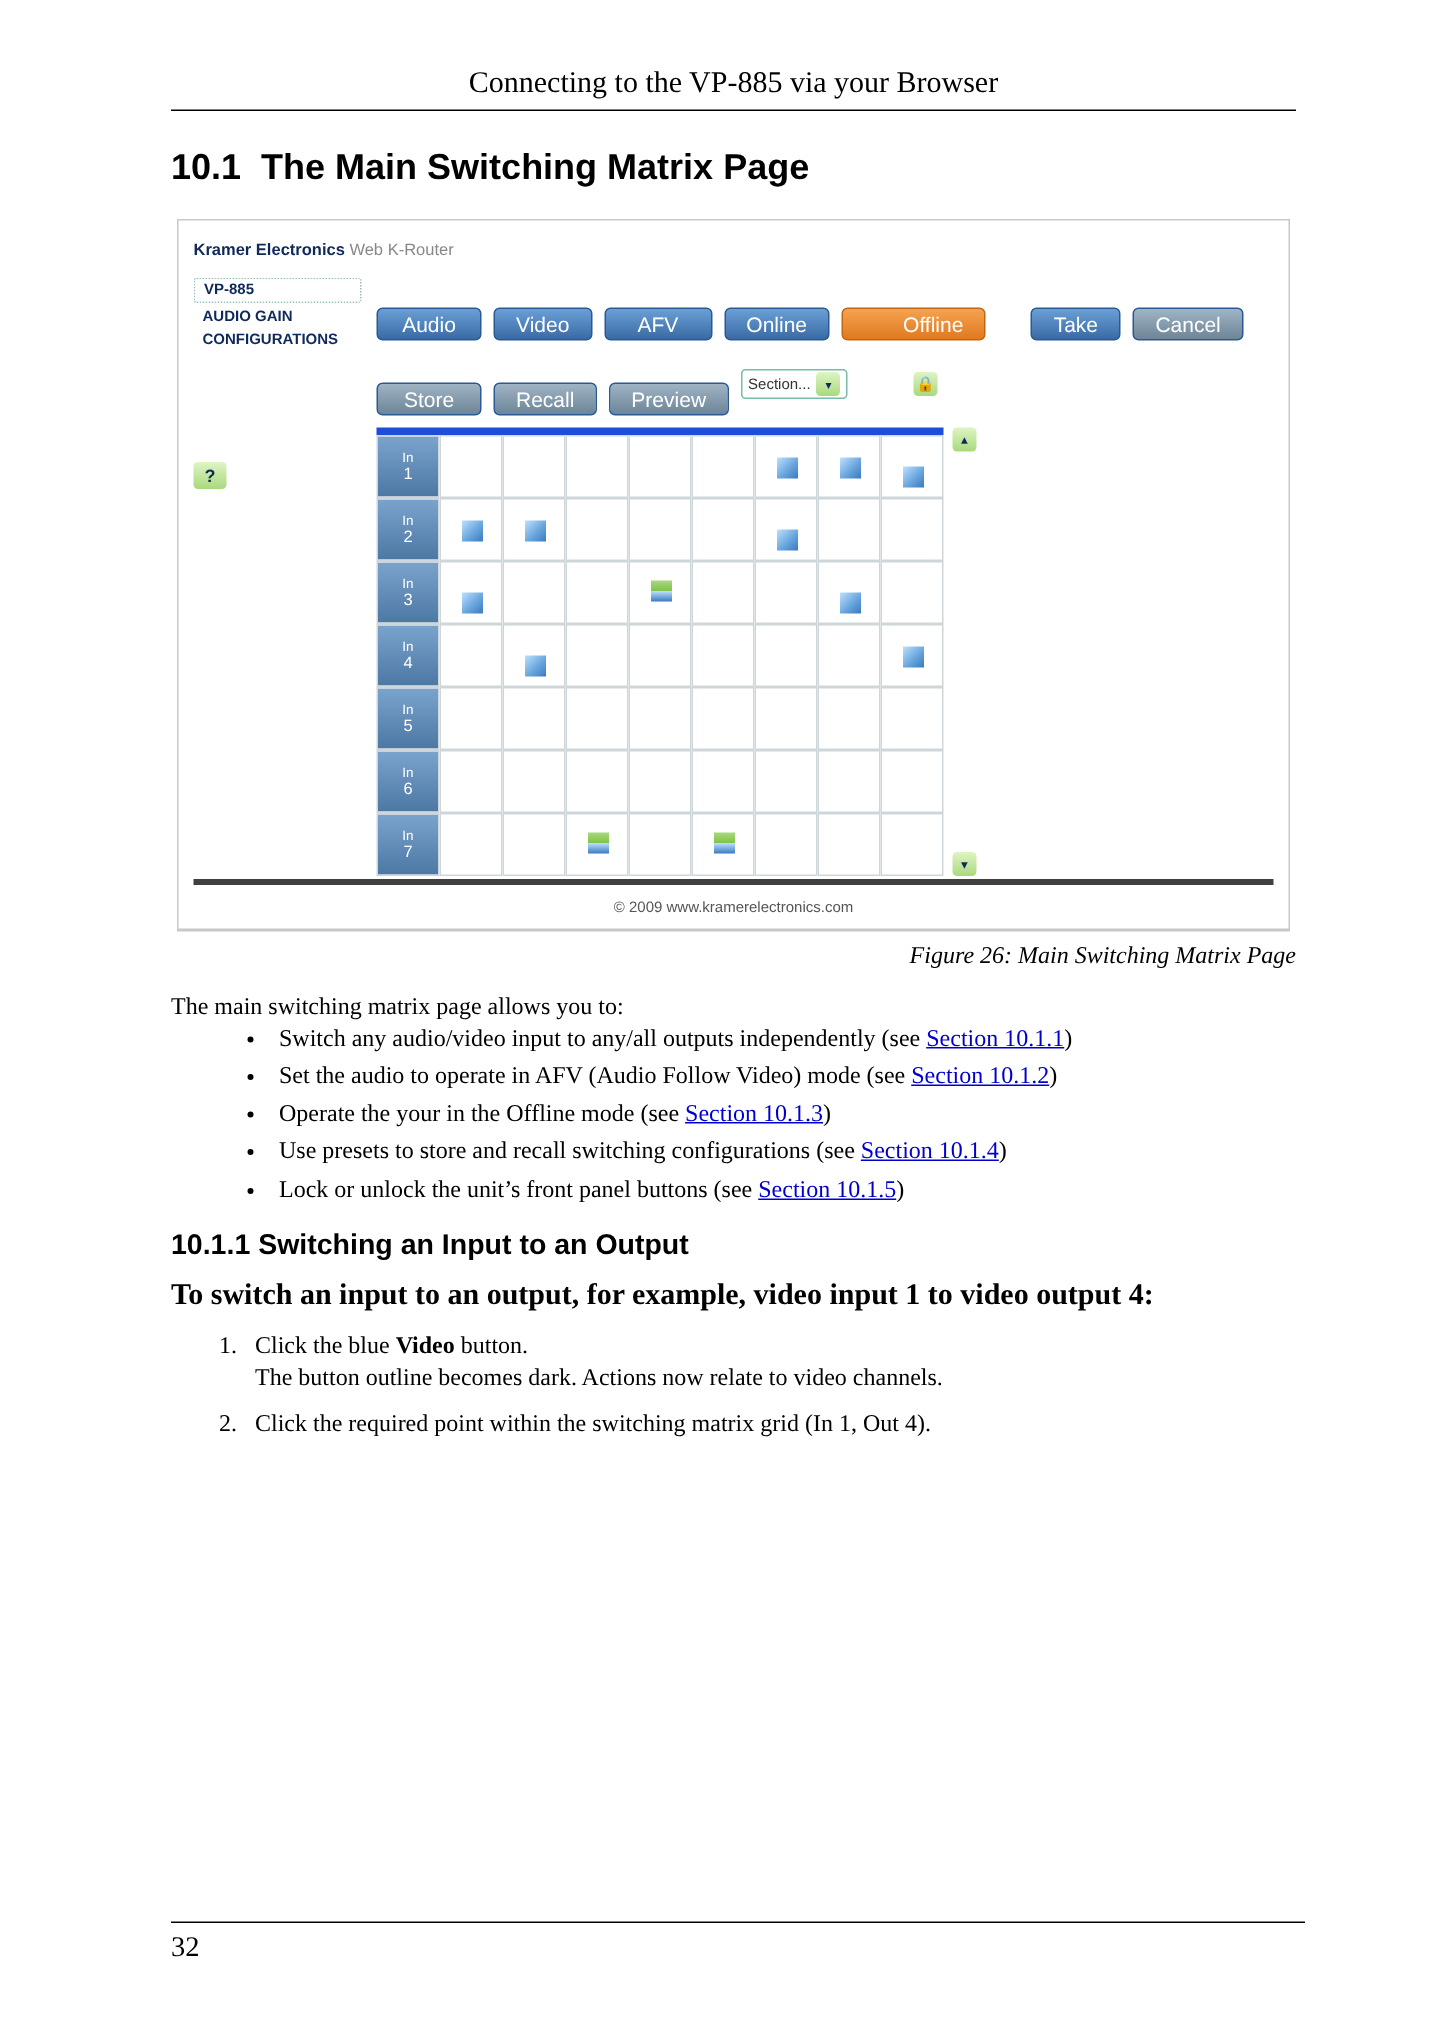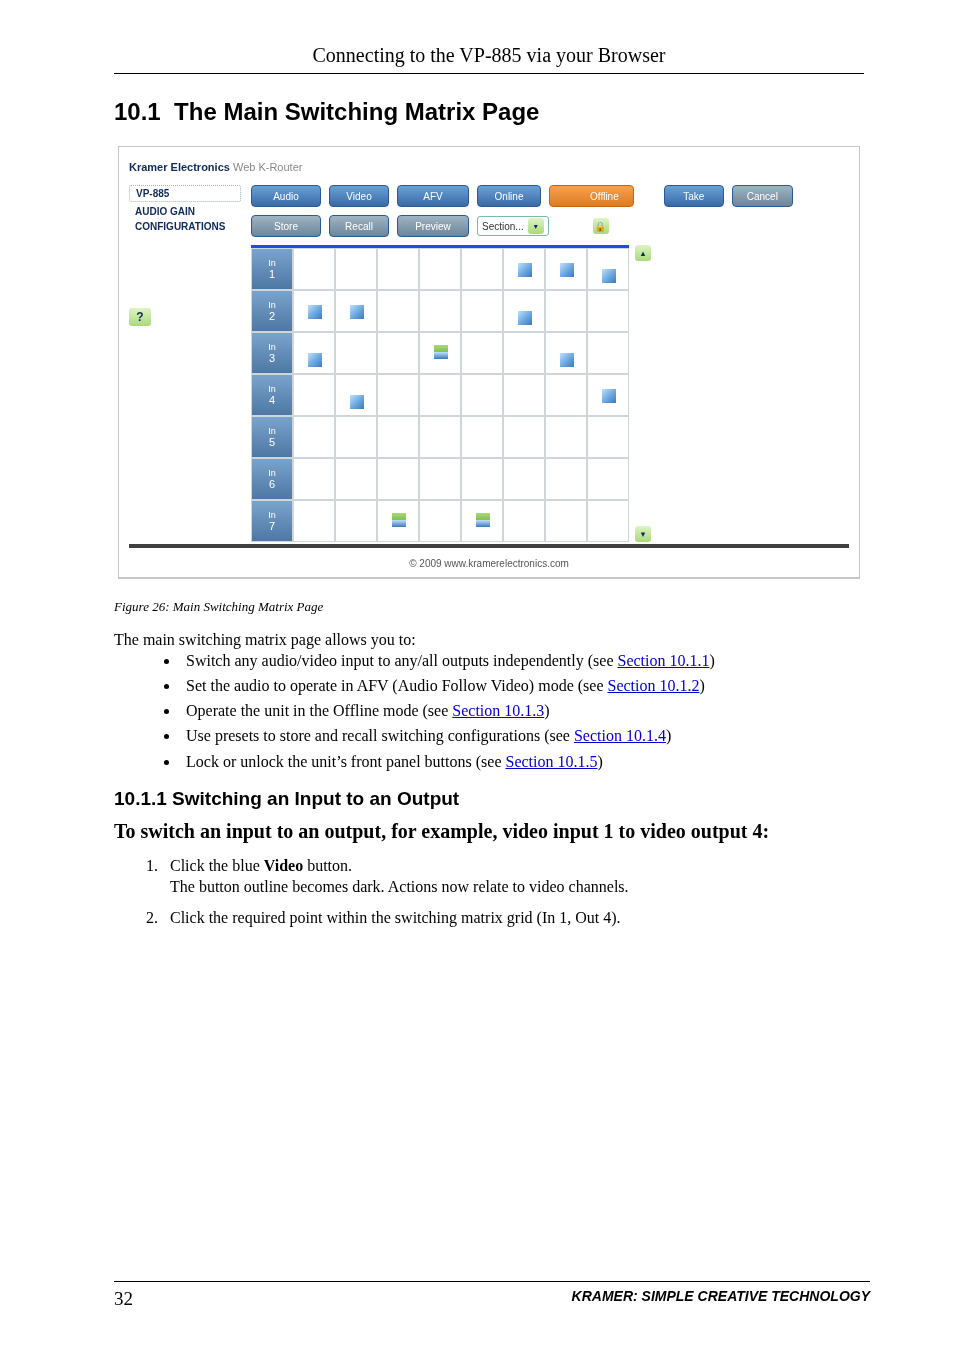--- a/index.html
+++ b/index.html
@@ -13,42 +13,42 @@
   .brand { font-size: 11px; margin-bottom: 12px; }
   .brand b { color: #0f2a5a; font-weight: bold; }
   .brand span { color:#888; }
   .shot-body { display: flex; gap: 10px; }
   .side { width: 112px; }
   .side-box { border: 1px dotted #9bb; border-radius: 2px; padding: 2px 6px; font-size: 10px; color:#0f2a5a; font-weight:bold; margin-bottom:2px;}
   .side-link { color:#0f2a5a; font-size:10px; font-weight:bold; display:block; padding:2px 6px; }
   .help-badge { width: 22px; height: 18px; background: linear-gradient(#dff4c4,#a9d97c); border-radius:3px; color:#0f2a5a; font-weight:bold; display:flex; align-items:center; justify-content:center; font-size:12px; margin-top: 74px;}
   .panel { flex:1; }
   .btnrow { display:flex; gap:8px; align-items:center; margin-bottom:8px; }
-  .tbtn { height:22px; padding:0 14px; display:flex; align-items:center; justify-content:center; border-radius:4px; font-size:10px; color:#fff; background: linear-gradient(#6aa0d6,#3a6aa5); border:1px solid #2a5a95; }
+  .tbtn { height:22px; padding:0 14px; display:flex; align-items:center; justify-content:center; border-radius:4px; font-size:14px; color:#fff; background: linear-gradient(#6aa0d6,#3a6aa5); border:1px solid #2a5a95;margin-top:20px; }
   .tbtn.orange { background: linear-gradient(#f5a251,#e07a1e); border-color:#c4650d;padding-left:40px; }
   .tbtn.gray { background: linear-gradient(#9fb4c4,#6d8598); color:#fff; }
   .sel { background:#fff; border:1px solid #7ba; border-radius:3px; padding:1px 4px; display:flex; align-items:center; gap:4px; color:#333;}
   .mini-ic { width:16px;height:16px;border-radius:3px;background:linear-gradient(#dff4c4,#a9d97c);display:flex;align-items:center;justify-content:center;}
   .lock-sym { color:#0f2a5a; font-size:10px; font-weight:bold;}
   .matrix-area { display:flex; gap:6px; }
-  .matrix { border-top:3px solid #1d4ed8; }
+  .matrix { border-top:5px solid #1d4ed8; }
   .mrow { display:flex; }
   .rowlabel { width:42px;height:42px;background:linear-gradient(#7aa3cc,#4d78a4);color:#fff;display:flex;flex-direction:column;align-items:center;justify-content:center;font-size:9px;border:1px solid #cfd6da;}
   .rowlabel .num{font-size:11px;}
   .cell { width:42px;height:42px;border:1px solid #cfd6da;background:#fff;position:relative;}
   .mark { position:absolute; }
   .sq { width:14px;height:14px;background:linear-gradient(135deg,#bfe0ff 0%,#6aa7de 55%,#3a7abf 100%); }
   .half-top { width:14px;height:7px;background:linear-gradient(#a9d97c,#7fc24a); }
   .half-bot { width:14px;height:7px;background:linear-gradient(#bfe0ff,#3a7abf); }
   .stack { position:absolute; }
   .vscroll { width:16px; display:flex; flex-direction:column; }
   .vbtn { width:16px;height:16px;background:linear-gradient(#dff4c4,#a9d97c);border-radius:3px;display:flex;align-items:center;justify-content:center;color:#0f2a5a;font-size:9px;}
   .vspacer { flex:1; }
   .copyright { text-align:center; font-size:10px; color:#555; padding:10px 0 2px; border-top:4px solid #404040; margin-top:2px;}
-  .caption { text-align:left; font-style:italic; font-size:13px; margin:20px 0 14px; }
+  .caption { text-align:right; font-style:italic; font-size:16px; margin:8px 0 14px; }
 
   .body-text { font-size:16px; line-height:1.32; }
   ul.body-text { list-style: disc; padding-left: 66px; }
   ul.body-text li { margin-bottom:4px; padding-left:6px; }
   .link { color:#0000cc; text-decoration: underline; }
   .h3 { font-family: Arial,Helvetica,sans-serif; font-weight:bold; font-size:19px; margin:16px 0 10px; }
   .lead { font-size:20px; font-weight:bold; margin-bottom:12px; }
   ol.body-text { padding-left:48px; }
   ol.body-text li { margin-bottom:10px; padding-left:8px; }
 
@@ -257,21 +257,21 @@
     </div>
     <div class="copyright">© 2009 www.kramerelectronics.com</div>
   </div>
 
   <div class="caption">Figure 26: Main Switching Matrix Page</div>
 
   <p class="body-text">The main switching matrix page allows you to:</p>
   <ul class="body-text">
     <li><span>Switch any audio/video input to any/all outputs independently (see </span><a class="link">Section 10.1.1</a><span>)</span></li>
     <li><span>Set the audio to operate in AFV (Audio Follow Video) mode (see </span><a class="link">Section 10.1.2</a><span>)</span></li>
-    <li><span>Operate the unit in the Offline mode (see </span><a class="link">Section 10.1.3</a><span>)</span></li>
+    <li><span>Operate the your in the Offline mode (see </span><a class="link">Section 10.1.3</a><span>)</span></li>
     <li><span>Use presets to store and recall switching configurations (see </span><a class="link">Section 10.1.4</a><span>)</span></li>
     <li><span>Lock or unlock the unit’s front panel buttons (see </span><a class="link">Section 10.1.5</a><span>)</span></li>
   </ul>
 
   <div class="h3">
     <span>10.1.1</span> <span>Switching an Input to an Output</span>
   </div>
 
   <p class="lead">To switch an input to an output, for example, video input 1 to video output 4:</p>
 
@@ -281,14 +281,13 @@
       <span>The button outline becomes dark. Actions now relate to video channels.</span>
     </li>
     <li>
       <span>Click the required point within the switching matrix grid (In 1, Out 4).</span>
     </li>
   </ol>
 </div>
 
 <div class="footer">
   <span class="pn">32</span>
-  <span class="tag">KRAMER:  SIMPLE CREATIVE TECHNOLOGY</span>
 </div>
 
 </body></html>

